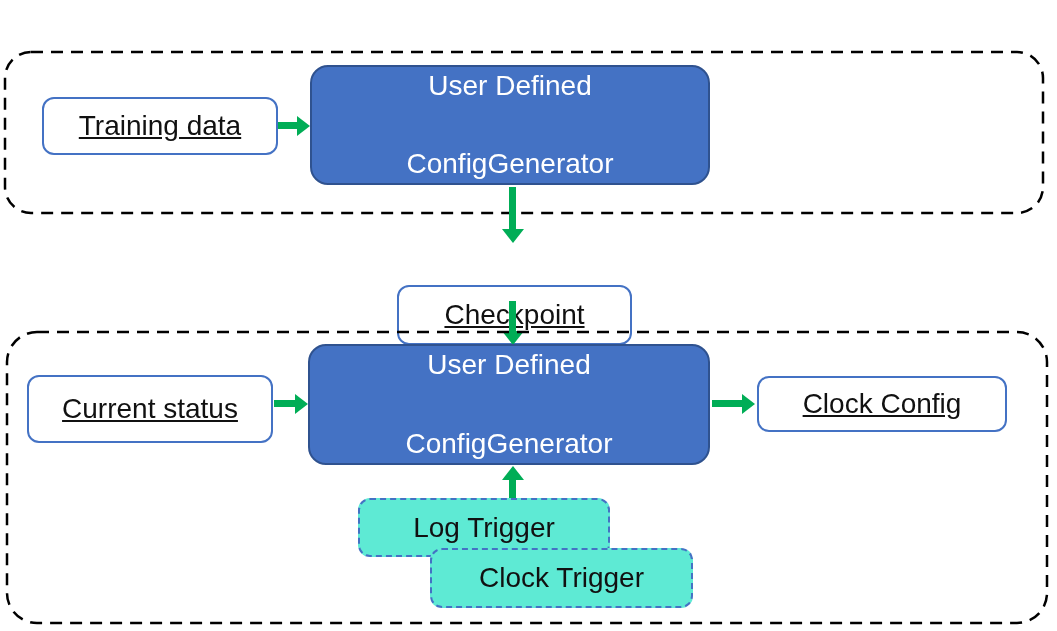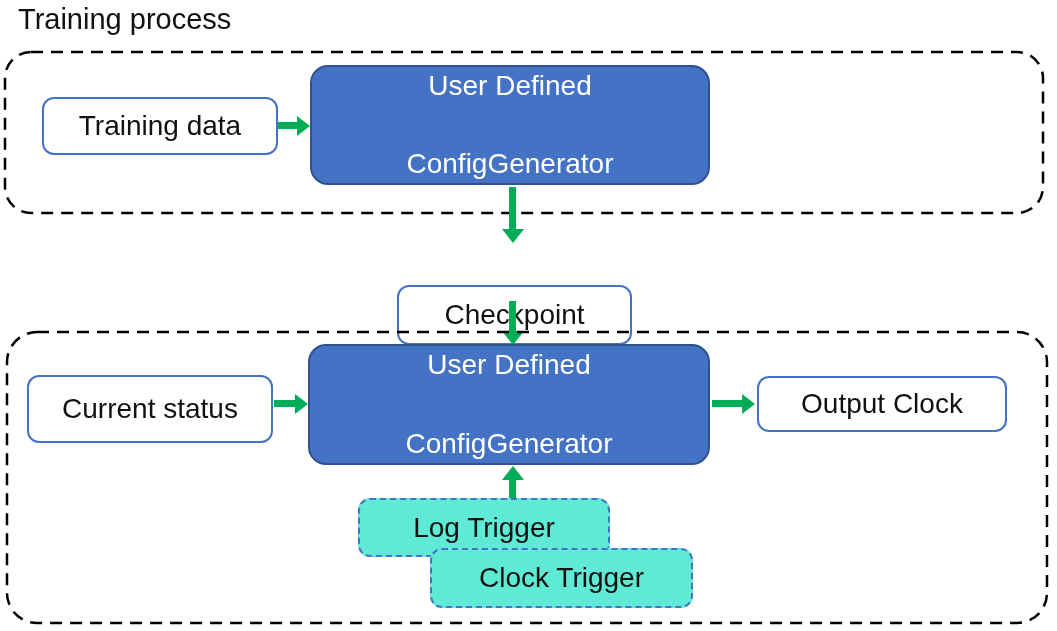--- a/index.html
+++ b/index.html
@@ -28,20 +28,21 @@
   .dashed-svg{position:absolute;}
   .io-box{
     position:absolute;
     background:#ffffff;
     border:2px solid var(--io-border);
     border-radius:12px;
     display:flex;align-items:center;justify-content:center;
     font-size:28px;color:var(--text-black);
     box-sizing:border-box;
     white-space:nowrap;
+    text-decoration:underline;
   }
   .blue-box{
     position:absolute;
     background:var(--node-fill);
     border:2px solid var(--node-border);
     border-radius:18px;
     display:flex;flex-direction:column;align-items:center;justify-content:space-between;
     font-size:28px;color:#ffffff;
     line-height:38px;
     box-sizing:border-box;
@@ -72,21 +73,20 @@
   .arrow-up .stem{position:absolute;bottom:0;top:12px;left:7px;width:7px;background:var(--arrow-green);}
   .arrow-up .head{position:absolute;top:0;left:0;width:0;height:0;
     border-left:11px solid transparent;border-right:11px solid transparent;
     border-bottom:14px solid var(--arrow-green);}
 </style>
 </head>
 <body>
 
 <div class="canvas">
 
-  <div class="section-label" style="left:18px;top:0px;">Training process</div>
 
   <svg class="dashed-svg" style="left:2px;top:49px;" width="1045" height="168">
     <rect x="3" y="3" width="1038" height="161" rx="26" fill="none" stroke="#000000" stroke-width="2.5" stroke-dasharray="12 8"></rect>
   </svg>
 
   <div class="io-box" style="left:42px;top:97px;width:236px;height:58px;">
     <span>Training data</span>
   </div>
 
   <div class="arrow-right" style="left:278px;top:116px;width:32px;">
@@ -131,21 +131,21 @@
     <span>User Defined</span>
     <span>ConfigGenerator</span>
   </div>
 
   <div class="arrow-right" style="left:712px;top:394px;width:43px;">
     <span class="stem"></span>
     <span class="head"></span>
   </div>
 
   <div class="io-box" style="left:757px;top:376px;width:250px;height:56px;">
-    <span>Output Clock</span>
+    <span>Clock Config</span>
   </div>
 
   <div class="arrow-up" style="left:502px;top:466px;height:33px;">
     <span class="stem"></span>
     <span class="head"></span>
   </div>
 
   <div class="trigger-box" style="left:358px;top:498px;width:252px;height:59px;z-index:1;">
     <span>Log Trigger</span>
   </div>

